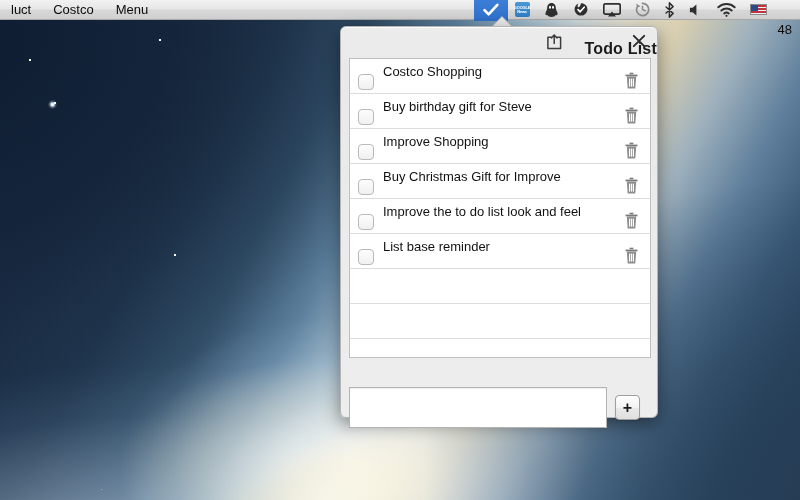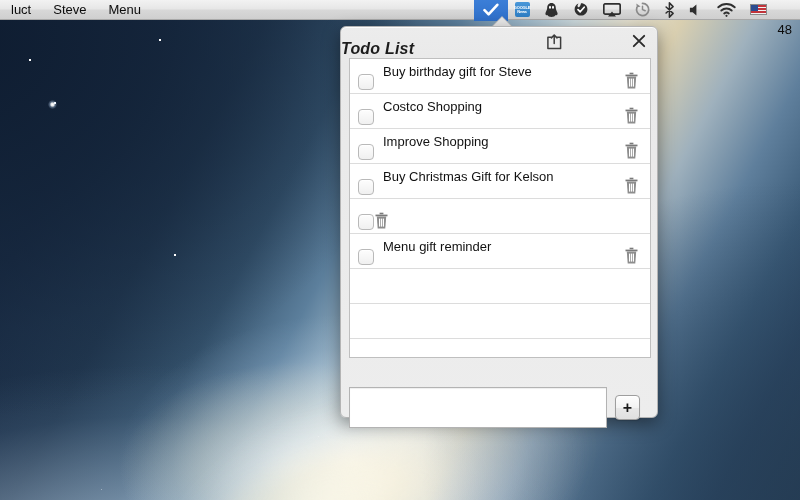--- a/index.html
+++ b/index.html
@@ -174,21 +174,21 @@
   }
   #pop-body{
     position:absolute; left:0; top:0; width:318px; height:392px;
     background:linear-gradient(to bottom,#ececec 0%,#e9e9e9 10%,#ededed 100%);
     border:1px solid #b4b4b4;
     border-radius:6px;
     box-shadow:0 6px 18px rgba(0,0,0,.45), 0 1px 0 rgba(255,255,255,.85) inset;
   }
   #pop-header{
     position:relative; height:44px;
-    display:flex; align-items:center; justify-content:flex-start;font-style:italic;
+    display:flex; align-items:center; justify-content:flex-end;
   }
   #pop-title{
     font-size:16px; font-weight:bold; color:#1c1c1c;
     letter-spacing:.2px;
   }
   #share-btn{
     position:absolute; left:205px; top:7px;
     width:17px; height:16px; cursor:pointer;
   }
   #close-btn{
@@ -258,21 +258,21 @@
   <div id="glow"></div>
   <div id="dust"></div>
   <div class="stars" id="stars1"></div>
   <div class="stars" id="stars2"></div>
   <div id="bigstar"></div>
 </div>
 
 <div id="menubar">
   <div id="menu-left">
     <div class="menu-item">luct</div>
-    <div class="menu-item">Steve</div>
+    <div class="menu-item">Costco</div>
     <div class="menu-item">Menu</div>
   </div>
 
   <div id="menu-right">
 
     <div class="status-item active">
       <svg class="glyph" width="16" height="14" viewBox="0 0 16 14">
         <path d="M1.5 7.2 L5.6 11.3 L14.3 1.8" stroke="#ffffff" stroke-width="2.6" fill="none" stroke-linecap="round" stroke-linejoin="round"></path>
       </svg>
     </div>
@@ -362,86 +362,87 @@
         <svg width="14" height="14" viewBox="0 0 14 14">
           <path d="M1.8 1.8 L12.2 12.2 M12.2 1.8 L1.8 12.2" stroke="#2a2a2a" stroke-width="1.9" stroke-linecap="round"></path>
         </svg>
       </div>
     </div>
 
     <div id="list-frame">
 
       <div class="todo-row">
         <div class="cb"></div>
+        <div class="todo-label">Costco Shopping</div>
+        <svg class="trash" viewBox="0 0 15 18">
+          <rect x="1.5" y="2.6" width="12" height="1.7" fill="#7a7a7a"></rect>
+          <rect x="5.6" y="0.7" width="3.8" height="1.6" fill="#7a7a7a"></rect>
+          <path d="M2.8 4.6 L12.2 4.6 L11.3 16.6 L3.7 16.6 Z" fill="#8d8d8d"></path>
+          <rect x="5" y="6.6" width="1.2" height="8" fill="#ffffff"></rect>
+          <rect x="6.9" y="6.6" width="1.2" height="8" fill="#ffffff"></rect>
+          <rect x="8.8" y="6.6" width="1.2" height="8" fill="#ffffff"></rect>
+        </svg>
+      </div>
+
+      <div class="todo-row">
+        <div class="cb"></div>
         <div class="todo-label">Buy birthday gift for Steve</div>
         <svg class="trash" viewBox="0 0 15 18">
           <rect x="1.5" y="2.6" width="12" height="1.7" fill="#7a7a7a"></rect>
           <rect x="5.6" y="0.7" width="3.8" height="1.6" fill="#7a7a7a"></rect>
           <path d="M2.8 4.6 L12.2 4.6 L11.3 16.6 L3.7 16.6 Z" fill="#8d8d8d"></path>
           <rect x="5" y="6.6" width="1.2" height="8" fill="#ffffff"></rect>
           <rect x="6.9" y="6.6" width="1.2" height="8" fill="#ffffff"></rect>
           <rect x="8.8" y="6.6" width="1.2" height="8" fill="#ffffff"></rect>
         </svg>
       </div>
 
       <div class="todo-row">
         <div class="cb"></div>
-        <div class="todo-label">Costco Shopping</div>
-        <svg class="trash" viewBox="0 0 15 18">
-          <rect x="1.5" y="2.6" width="12" height="1.7" fill="#7a7a7a"></rect>
-          <rect x="5.6" y="0.7" width="3.8" height="1.6" fill="#7a7a7a"></rect>
-          <path d="M2.8 4.6 L12.2 4.6 L11.3 16.6 L3.7 16.6 Z" fill="#8d8d8d"></path>
-          <rect x="5" y="6.6" width="1.2" height="8" fill="#ffffff"></rect>
-          <rect x="6.9" y="6.6" width="1.2" height="8" fill="#ffffff"></rect>
-          <rect x="8.8" y="6.6" width="1.2" height="8" fill="#ffffff"></rect>
-        </svg>
-      </div>
-
-      <div class="todo-row">
-        <div class="cb"></div>
         <div class="todo-label">Improve Shopping</div>
         <svg class="trash" viewBox="0 0 15 18">
           <rect x="1.5" y="2.6" width="12" height="1.7" fill="#7a7a7a"></rect>
           <rect x="5.6" y="0.7" width="3.8" height="1.6" fill="#7a7a7a"></rect>
           <path d="M2.8 4.6 L12.2 4.6 L11.3 16.6 L3.7 16.6 Z" fill="#8d8d8d"></path>
           <rect x="5" y="6.6" width="1.2" height="8" fill="#ffffff"></rect>
           <rect x="6.9" y="6.6" width="1.2" height="8" fill="#ffffff"></rect>
           <rect x="8.8" y="6.6" width="1.2" height="8" fill="#ffffff"></rect>
         </svg>
       </div>
 
       <div class="todo-row">
         <div class="cb"></div>
-        <div class="todo-label">Buy Christmas Gift for Kelson</div>
-        <svg class="trash" viewBox="0 0 15 18">
-          <rect x="1.5" y="2.6" width="12" height="1.7" fill="#7a7a7a"></rect>
-          <rect x="5.6" y="0.7" width="3.8" height="1.6" fill="#7a7a7a"></rect>
-          <path d="M2.8 4.6 L12.2 4.6 L11.3 16.6 L3.7 16.6 Z" fill="#8d8d8d"></path>
-          <rect x="5" y="6.6" width="1.2" height="8" fill="#ffffff"></rect>
-          <rect x="6.9" y="6.6" width="1.2" height="8" fill="#ffffff"></rect>
-          <rect x="8.8" y="6.6" width="1.2" height="8" fill="#ffffff"></rect>
-        </svg>
-      </div>
-
-      <div class="todo-row">
-        <div class="cb"></div>
-        <svg class="trash" viewBox="0 0 15 18">
-          <rect x="1.5" y="2.6" width="12" height="1.7" fill="#7a7a7a"></rect>
-          <rect x="5.6" y="0.7" width="3.8" height="1.6" fill="#7a7a7a"></rect>
-          <path d="M2.8 4.6 L12.2 4.6 L11.3 16.6 L3.7 16.6 Z" fill="#8d8d8d"></path>
-          <rect x="5" y="6.6" width="1.2" height="8" fill="#ffffff"></rect>
-          <rect x="6.9" y="6.6" width="1.2" height="8" fill="#ffffff"></rect>
-          <rect x="8.8" y="6.6" width="1.2" height="8" fill="#ffffff"></rect>
-        </svg>
-      </div>
-
-
-      <div class="todo-row">
-        <div class="cb"></div>
-        <div class="todo-label">Menu gift reminder</div>
+        <div class="todo-label">Buy Christmas Gift for Improve</div>
+        <svg class="trash" viewBox="0 0 15 18">
+          <rect x="1.5" y="2.6" width="12" height="1.7" fill="#7a7a7a"></rect>
+          <rect x="5.6" y="0.7" width="3.8" height="1.6" fill="#7a7a7a"></rect>
+          <path d="M2.8 4.6 L12.2 4.6 L11.3 16.6 L3.7 16.6 Z" fill="#8d8d8d"></path>
+          <rect x="5" y="6.6" width="1.2" height="8" fill="#ffffff"></rect>
+          <rect x="6.9" y="6.6" width="1.2" height="8" fill="#ffffff"></rect>
+          <rect x="8.8" y="6.6" width="1.2" height="8" fill="#ffffff"></rect>
+        </svg>
+      </div>
+
+      <div class="todo-row">
+        <div class="cb"></div>
+        <div class="todo-label">Improve the to do list look and feel</div>
+        <svg class="trash" viewBox="0 0 15 18">
+          <rect x="1.5" y="2.6" width="12" height="1.7" fill="#7a7a7a"></rect>
+          <rect x="5.6" y="0.7" width="3.8" height="1.6" fill="#7a7a7a"></rect>
+          <path d="M2.8 4.6 L12.2 4.6 L11.3 16.6 L3.7 16.6 Z" fill="#8d8d8d"></path>
+          <rect x="5" y="6.6" width="1.2" height="8" fill="#ffffff"></rect>
+          <rect x="6.9" y="6.6" width="1.2" height="8" fill="#ffffff"></rect>
+          <rect x="8.8" y="6.6" width="1.2" height="8" fill="#ffffff"></rect>
+        </svg>
+      </div>
+
+
+      <div class="todo-row">
+        <div class="cb"></div>
+        <div class="todo-label">List base reminder</div>
         <svg class="trash" viewBox="0 0 15 18">
           <rect x="1.5" y="2.6" width="12" height="1.7" fill="#7a7a7a"></rect>
           <rect x="5.6" y="0.7" width="3.8" height="1.6" fill="#7a7a7a"></rect>
           <path d="M2.8 4.6 L12.2 4.6 L11.3 16.6 L3.7 16.6 Z" fill="#8d8d8d"></path>
           <rect x="5" y="6.6" width="1.2" height="8" fill="#ffffff"></rect>
           <rect x="6.9" y="6.6" width="1.2" height="8" fill="#ffffff"></rect>
           <rect x="8.8" y="6.6" width="1.2" height="8" fill="#ffffff"></rect>
         </svg>
       </div>
 

